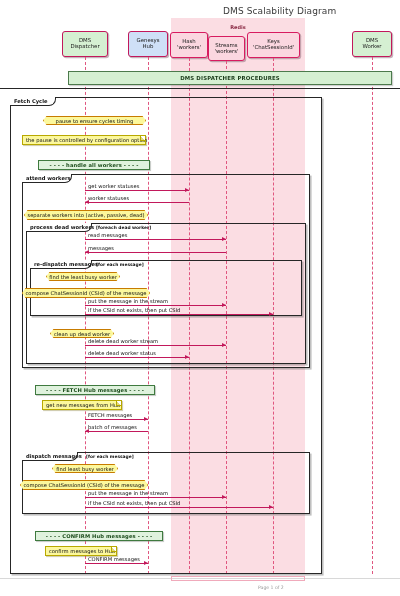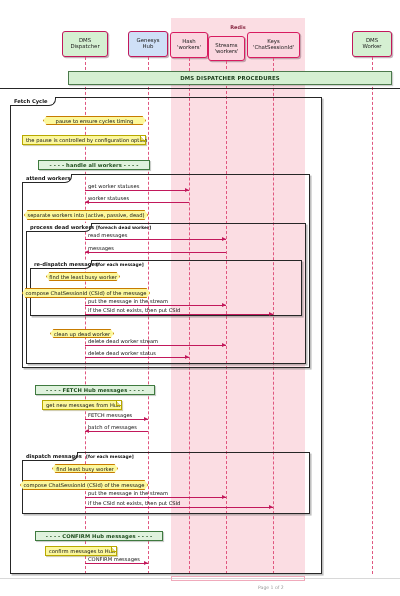--- a/index.html
+++ b/index.html
@@ -81,20 +81,21 @@
   
   .footer-rule{border-top:1px solid #d8d8d8;}
   .footer-bar{border:1px solid #f0aabb;height:5px;box-sizing:border-box;}
   .footer-text{font-size:4.6px;color:#9a9a9a;white-space:nowrap;}
   .bottomline{border-top:1.6px solid #262626;}
 </style>
 </head>
 <body>
 
 <div id="canvas">
+    <div class="title abs" style="left: 223px; top: 6px;">DMS Scalability Diagram</div>
     <div class="groupbox abs" style="left: 171px; top: 18px; width: 134px; height: 556px;"></div>
     <div class="grouplabel abs" style="left: 171px; top: 24px; width: 134px;">Redis</div>
     <div class="pbox green abs" style="left: 62px; top: 31px; width: 46px; height: 26px; flex-direction: column;">
       <span>DMS</span>
       <span>Dispatcher</span>
     </div>
     <div class="lifeline abs" style="left: 85px; top: 57px; height: 517px;"></div>
     <div class="pbox blue abs" style="left: 128px; top: 31px; width: 40px; height: 26px; flex-direction: column;">
       <span>Genesys</span>
       <span>Hub</span>

